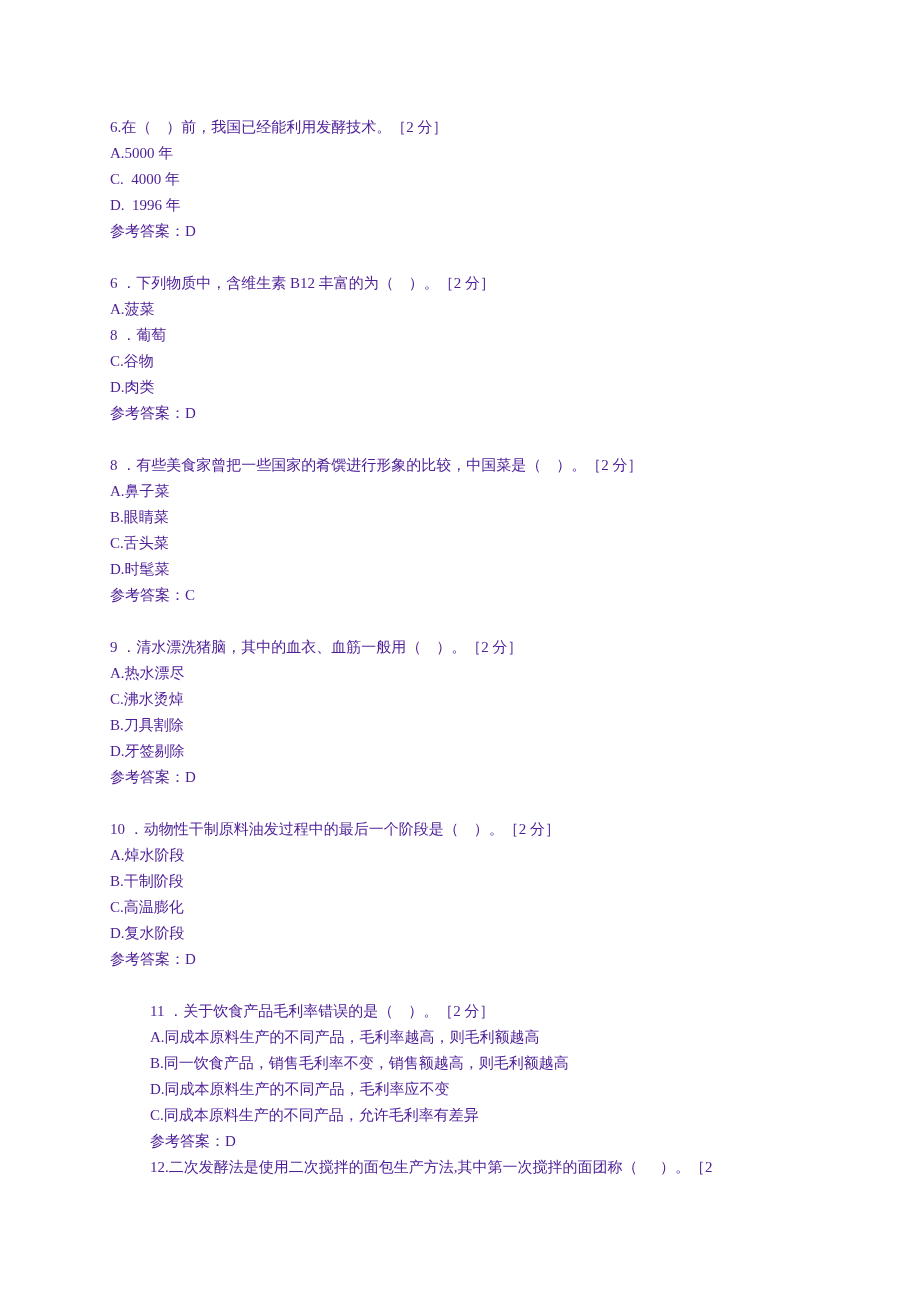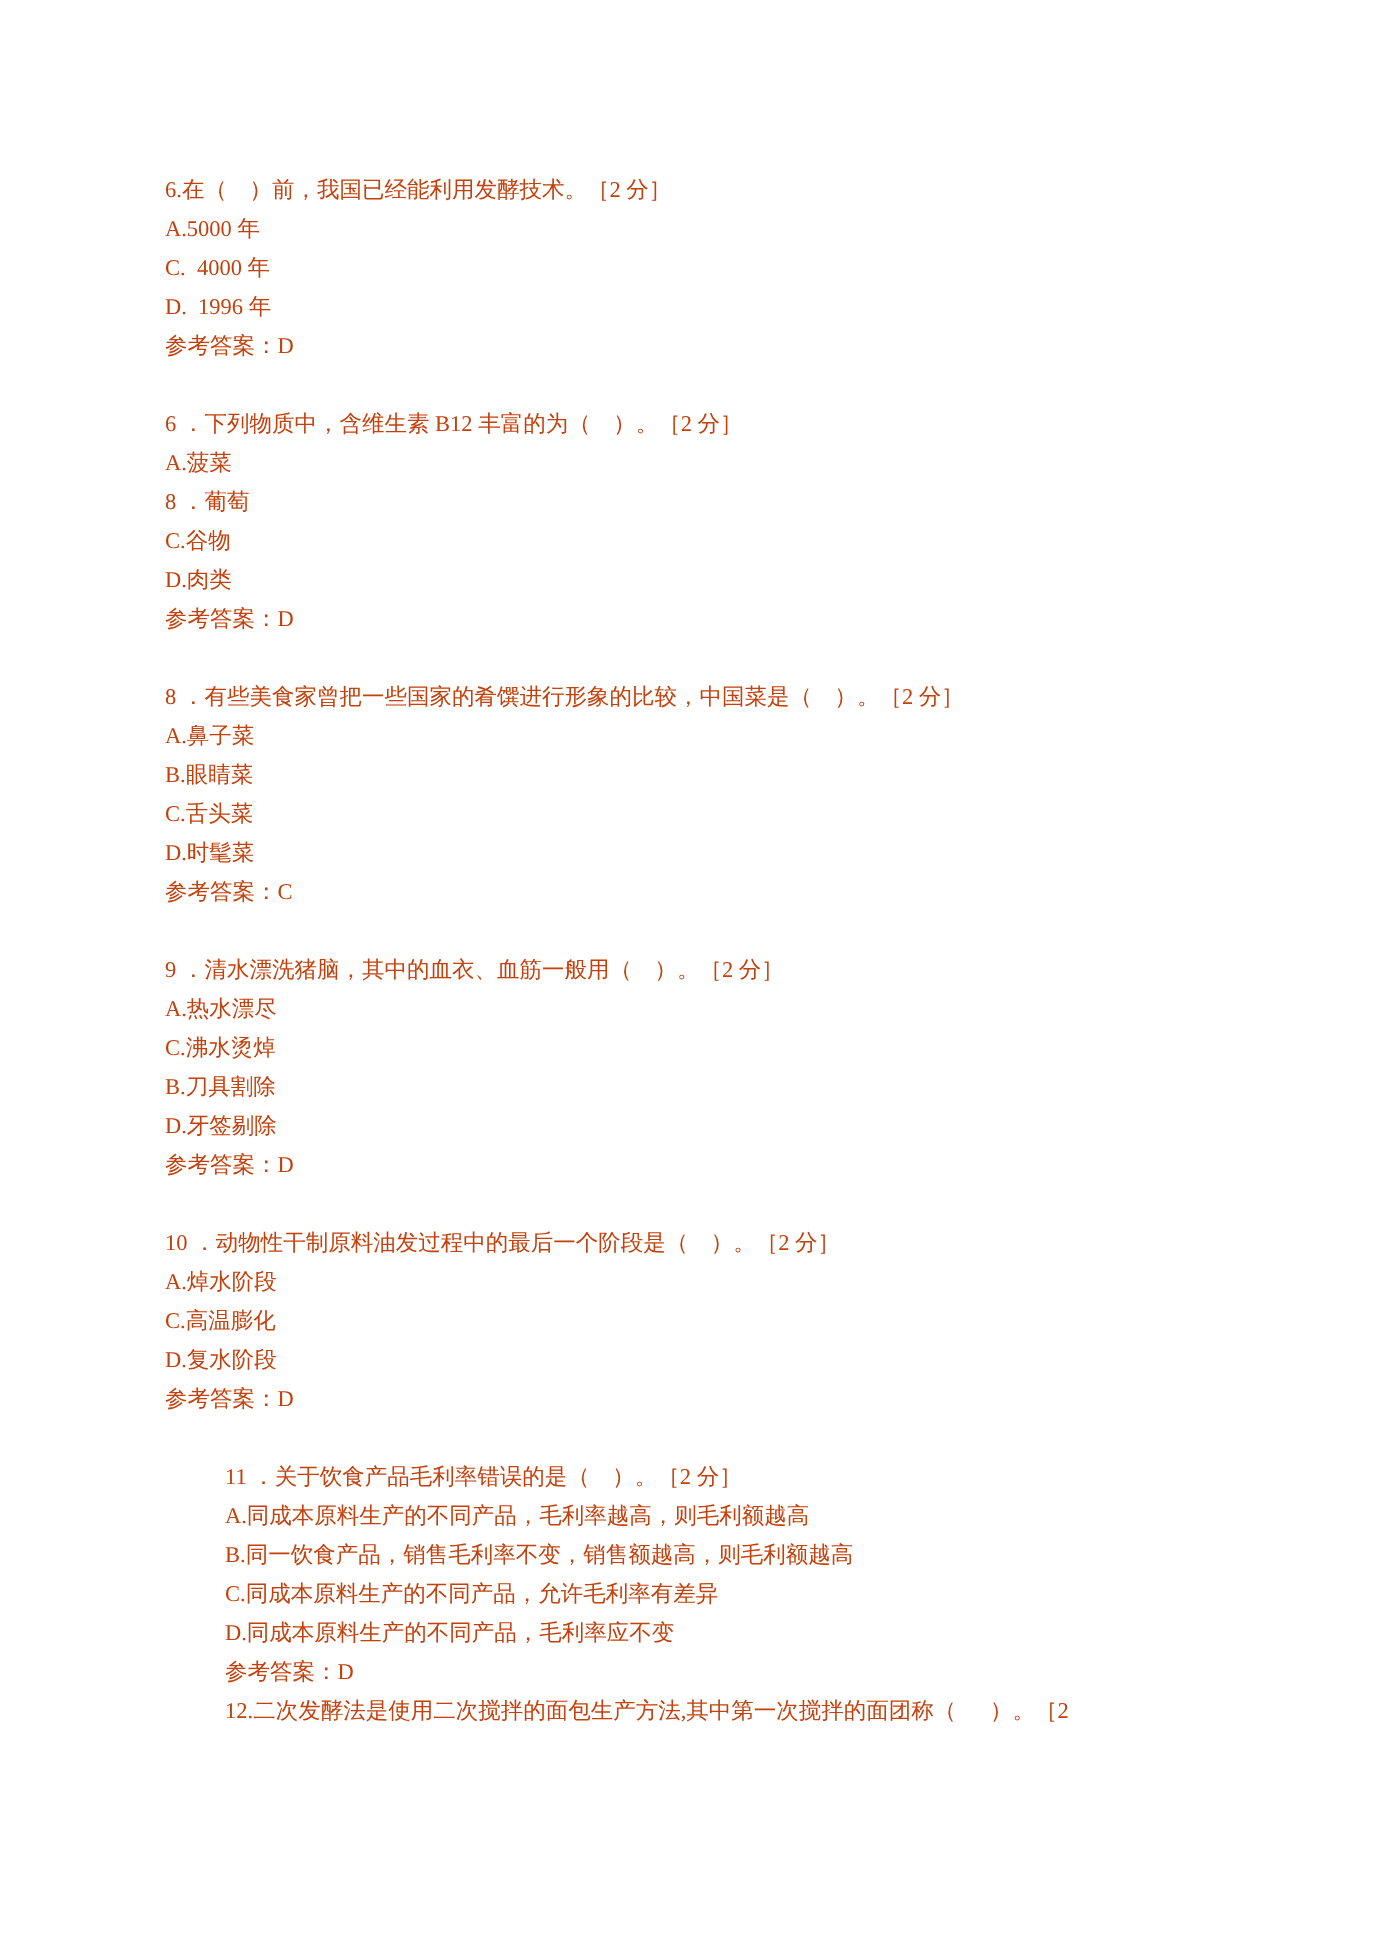--- a/index.html
+++ b/index.html
@@ -9,21 +9,21 @@
     width: 920px;
   }
   .page {
     box-sizing: border-box;
     width: 920px;
     min-height: 1301px;
     padding: 114px 110px 40px 110px;
     font-family: "SimSun", "Songti SC", serif;
     font-size: 15px;
     line-height: 26px;
-    color: #c2410c;
+    color: #4c1d95;
   }
   .question-block {
     margin-bottom: 26px;
   }
   .q-line, .opt-line, .ans-line {
     white-space: pre-wrap;
   }
   .last-block .q-line {
     margin-bottom: 0;
   }
@@ -64,28 +64,29 @@
     <div class="opt-line">A.热水漂尽</div>
     <div class="opt-line">C.沸水烫焯</div>
     <div class="opt-line">B.刀具割除</div>
     <div class="opt-line">D.牙签剔除</div>
     <div class="ans-line">参考答案：D</div>
   </div>
 
   <div class="question-block">
     <div class="q-line">10 ．动物性干制原料油发过程中的最后一个阶段是（    ）。［2 分］</div>
     <div class="opt-line">A.焯水阶段</div>
+    <div class="opt-line">B.干制阶段</div>
     <div class="opt-line">C.高温膨化</div>
     <div class="opt-line">D.复水阶段</div>
     <div class="ans-line">参考答案：D</div>
   </div>
 
   <div class="question-block last-block" style="margin-bottom:0;margin-left:40px;">
     <div class="q-line">11 ．关于饮食产品毛利率错误的是（    ）。［2 分］</div>
     <div class="opt-line">A.同成本原料生产的不同产品，毛利率越高，则毛利额越高</div>
     <div class="opt-line">B.同一饮食产品，销售毛利率不变，销售额越高，则毛利额越高</div>
+    <div class="opt-line">D.同成本原料生产的不同产品，毛利率应不变</div>
     <div class="opt-line">C.同成本原料生产的不同产品，允许毛利率有差异</div>
-    <div class="opt-line">D.同成本原料生产的不同产品，毛利率应不变</div>
     <div class="ans-line">参考答案：D</div>
     <div class="q-line">12.二次发酵法是使用二次搅拌的面包生产方法,其中第一次搅拌的面团称（      ）。［2</div>
   </div>
 
 </div>
 
 </body></html>

